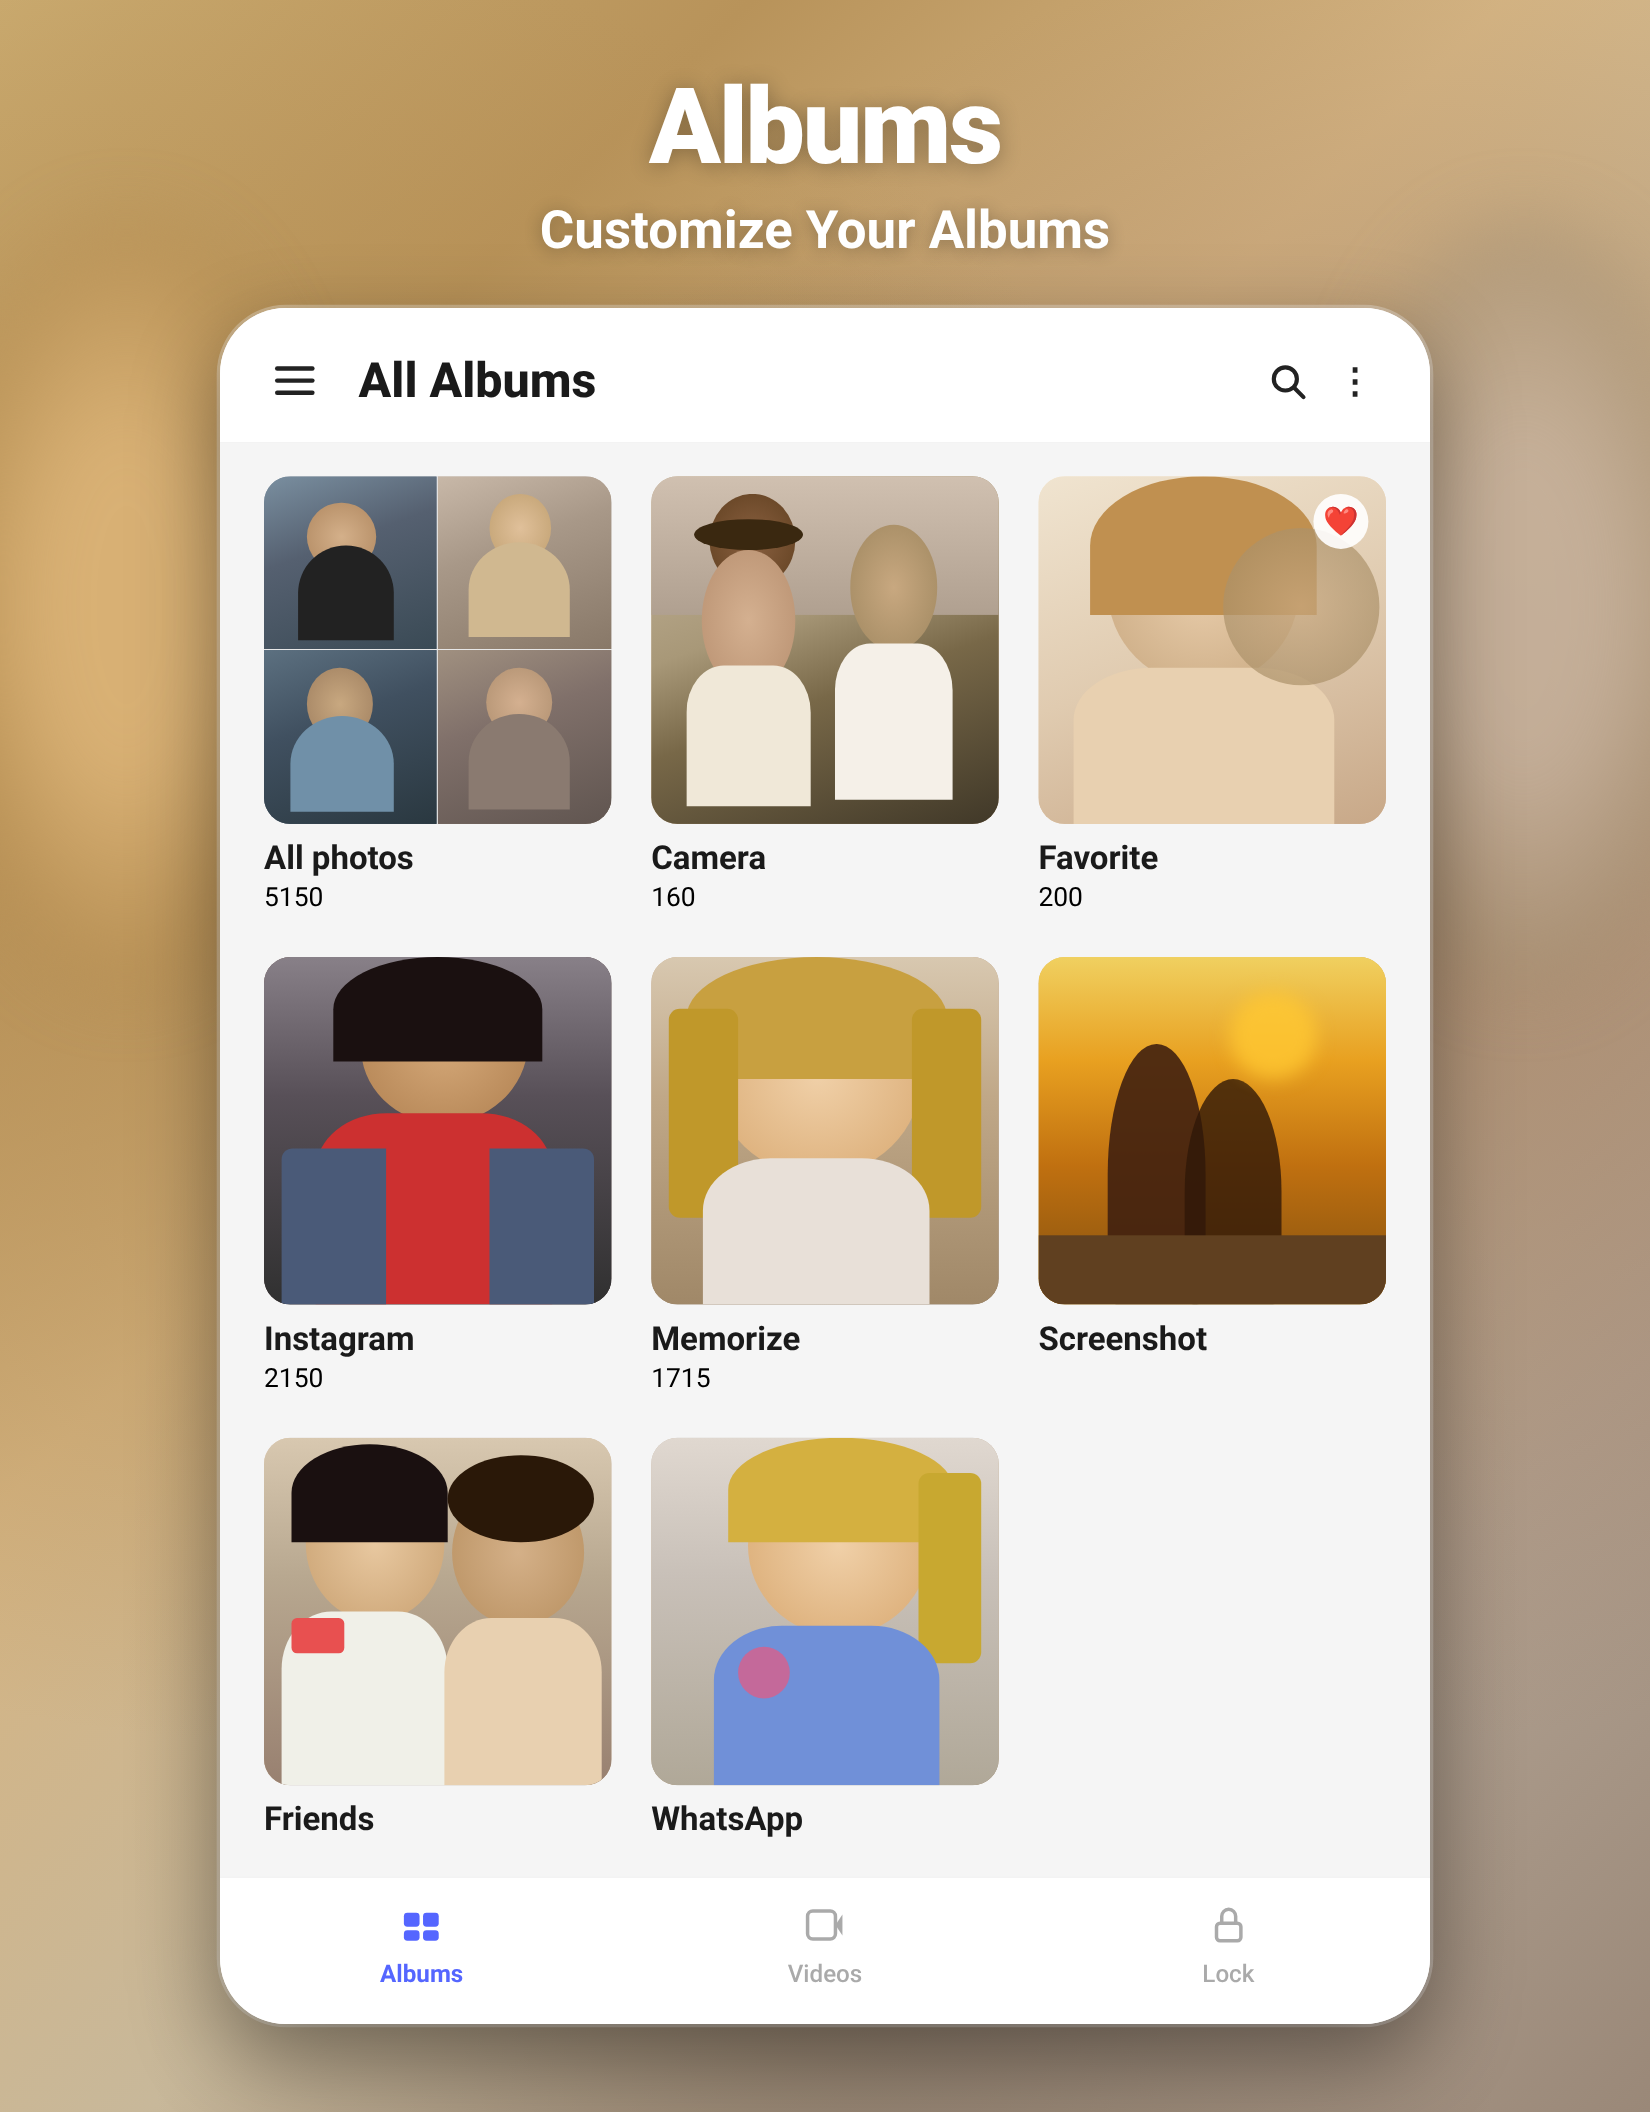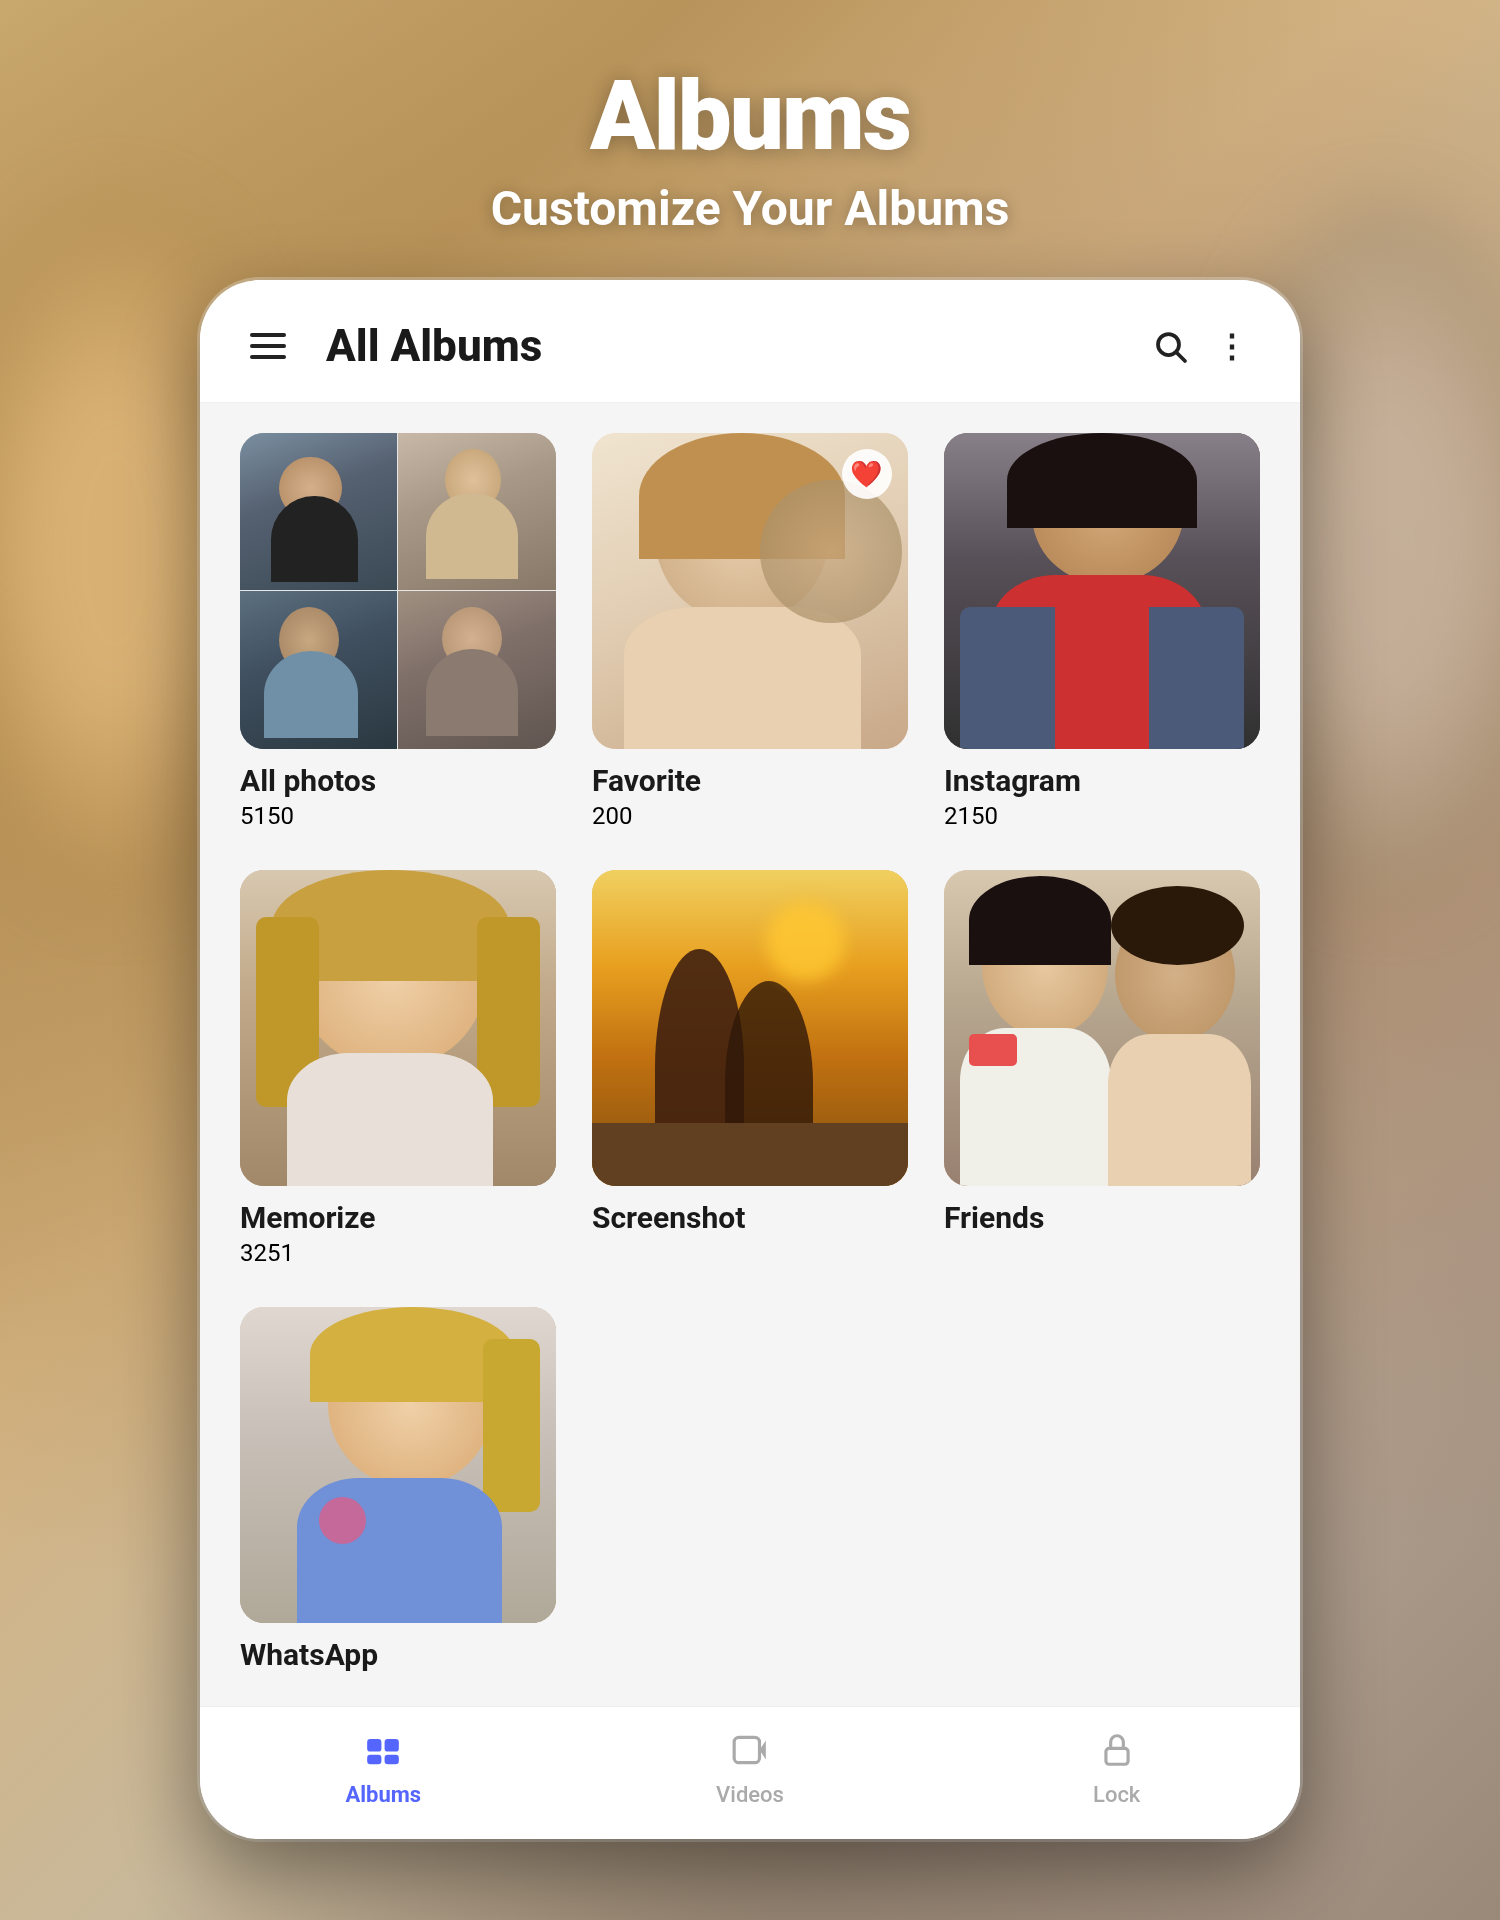--- a/index.html
+++ b/index.html
@@ -355,20 +355,45 @@
                 <div style="position:absolute;top:37%;left:18%;width:58%;height:55%;background:#8a7a70;border-radius:50% 50% 0 0;"></div>
               </div>
             </div>
           </div>
         </div>
       </div>
       <div class="album-name">All photos</div>
       <div class="album-count">5150</div>
     </div>
 
+    <div class="album-item">
+      <div class="album-thumb">
+        <div class="camera-img">
+
+          <div style="width:100%;height:100%;background:linear-gradient(160deg,#c8b8a0 0%,#a89878 40%,#786848 60%,#403828 100%);position:relative;overflow:hidden;">
+
+            <div style="position:absolute;top:0;left:0;right:0;height:40%;background:linear-gradient(180deg,#d0c0b0,#b0a090);"></div>
+
+            <div style="position:absolute;top:5%;left:10%;width:45%;height:90%;overflow:hidden;">
+              <div style="position:absolute;top:0;left:15%;width:55%;height:30%;background:radial-gradient(#8a6040,#604020);border-radius:50%;"></div>
+              <div style="position:absolute;top:8%;left:5%;width:70%;height:10%;background:#3a2810;border-radius:50%;"></div>
+              <div style="position:absolute;top:18%;left:10%;width:60%;height:45%;background:radial-gradient(#d4b090,#b89070);border-radius:50%;"></div>
+              <div style="position:absolute;top:55%;left:0%;width:80%;height:50%;background:#f0e8d8;border-radius:30% 30% 0 0;"></div>
+            </div>
+
+            <div style="position:absolute;top:5%;right:5%;width:42%;height:90%;overflow:hidden;">
+              <div style="position:absolute;top:10%;left:10%;width:60%;height:40%;background:radial-gradient(#c8a880,#a08860);border-radius:50%;"></div>
+              <div style="position:absolute;top:48%;left:0%;width:80%;height:50%;background:#f5f0e8;border-radius:30% 30% 0 0;"></div>
+            </div>
+          </div>
+        </div>
+      </div>
+      <div class="album-name">Camera</div>
+      <div class="album-count">160</div>
+    </div>
 
     <div class="album-item">
       <div class="album-thumb">
         <div class="favorite-img">
           <div style="width:100%;height:100%;background:linear-gradient(160deg,#f0e4d0,#e0cbb0,#c8a888);position:relative;overflow:hidden;">
 
             <div style="position:absolute;top:5%;left:20%;width:55%;height:55%;background:radial-gradient(#e8ccaa,#c8a880);border-radius:50%;"></div>
 
             <div style="position:absolute;top:0%;left:15%;width:65%;height:40%;background:#c09050;border-radius:50% 50% 0 0;"></div>
             <div style="position:absolute;top:55%;left:10%;width:75%;height:50%;background:#e8d0b0;border-radius:30% 30% 0 0;"></div>
@@ -412,21 +437,21 @@
           <div style="position:absolute;top:5%;left:18%;width:60%;height:58%;background:radial-gradient(#f0d0a8,#d8a870);border-radius:50%;"></div>
 
           <div style="position:absolute;top:0%;left:10%;width:75%;height:35%;background:#c8a040;border-radius:50% 50% 0 0;"></div>
           <div style="position:absolute;top:15%;left:5%;width:20%;height:60%;background:#c0982a;border-radius:10px;"></div>
           <div style="position:absolute;top:15%;right:5%;width:20%;height:60%;background:#c0982a;border-radius:10px;"></div>
 
           <div style="position:absolute;top:58%;left:15%;width:65%;height:50%;background:#e8e0d8;border-radius:30% 30% 0 0;"></div>
         </div>
       </div>
       <div class="album-name">Memorize</div>
-      <div class="album-count">3251</div>
+      <div class="album-count">1715</div>
     </div>
 
     <div class="album-item">
       <div class="album-thumb">
         <div style="width:100%;height:100%;background:linear-gradient(160deg,#f0c860,#d4a030,#a07010);position:relative;overflow:hidden;">
 
           <div style="position:absolute;top:0;left:0;right:0;bottom:0;background:linear-gradient(180deg,#f0d060 0%,#e8a020 30%,#c07010 60%,#805010 100%);"></div>
 
           <div style="position:absolute;top:25%;left:20%;width:28%;height:75%;background:#402010;border-radius:50% 50% 10px 10px;opacity:0.9;"></div>
           <div style="position:absolute;top:35%;left:42%;width:28%;height:65%;background:#301808;border-radius:50% 50% 10px 10px;opacity:0.8;"></div>

